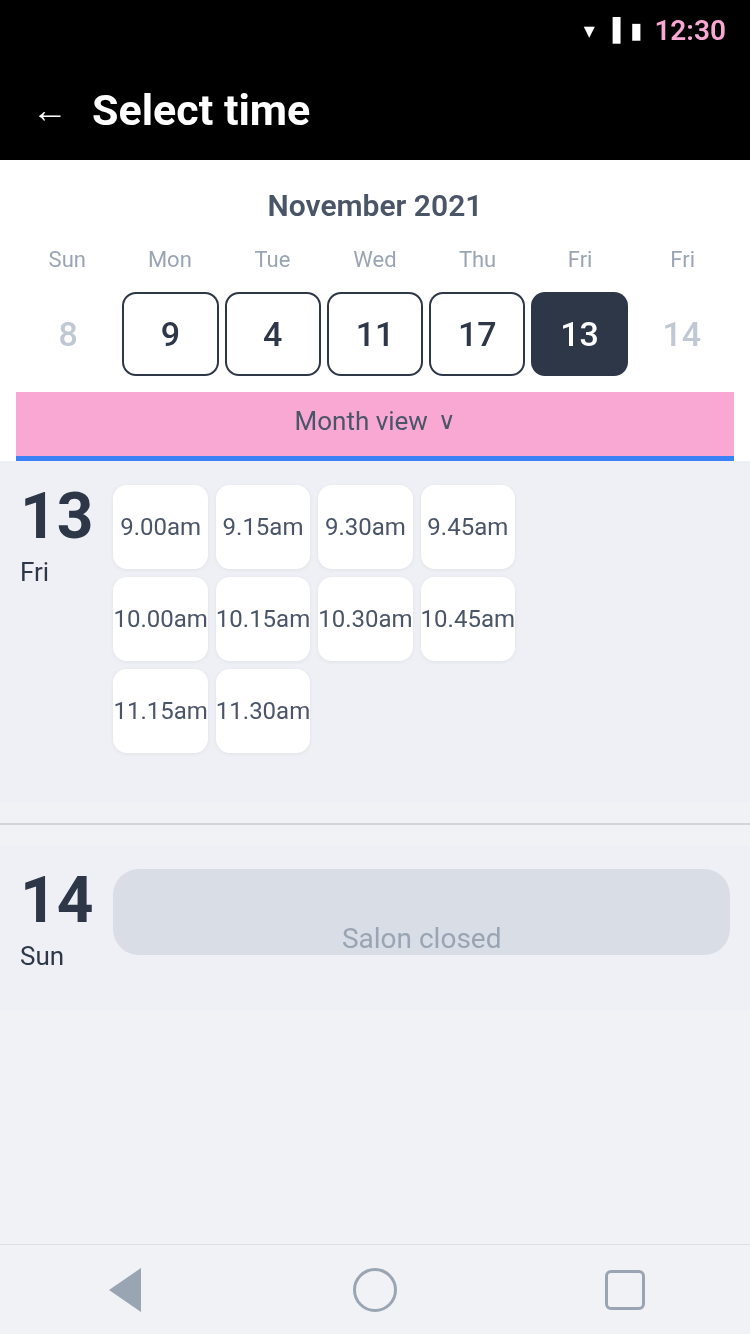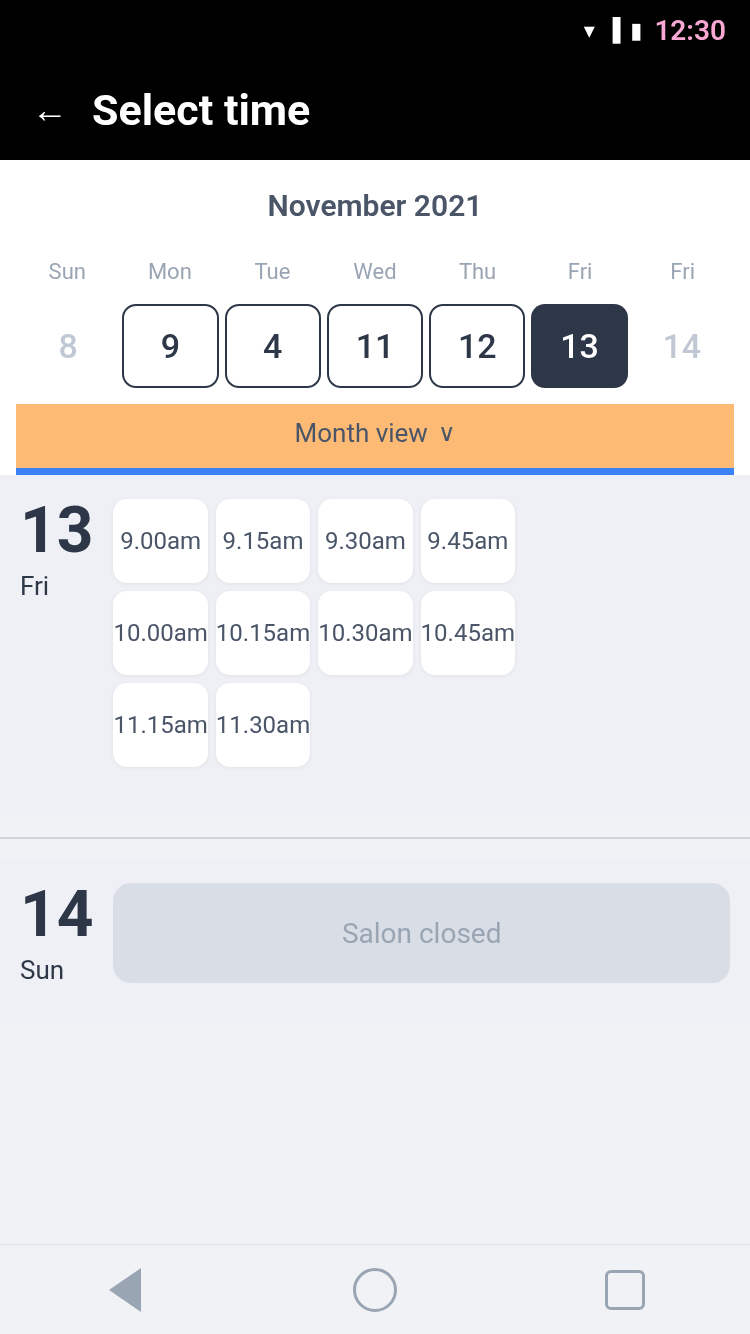--- a/index.html
+++ b/index.html
@@ -63,21 +63,21 @@
     
     .calendar-section {
       background: #fff;
       padding: 28px 16px 0;
     }
     .month-title {
       text-align: center;
       font-size: 30px;
       font-weight: 600;
       color: #4a5568;
-      margin-bottom: 32px;
+      margin-bottom: 20px;
     }
     .weekday-row {
       display: grid;
       grid-template-columns: repeat(7, 1fr);
       text-align: center;
       margin-bottom: 8px;
     }
     .weekday-label {
       font-size: 22px;
       color: #9aa5b4;
@@ -113,22 +113,22 @@
       border: none;
     }
 
     
     .month-view-row {
       display: flex;
       align-items: center;
       justify-content: center;
       gap: 10px;
       padding: 14px 0 20px;
-      background: #fdba74;
-      border-bottom: 7px solid #3b82f6;
+      background: #f9a8d4;
+      border-bottom: 5px solid #3b82f6;
     }
     .month-view-text {
       font-size: 26px;
       color: #4a5568;
     }
     .chevron-down {
       font-size: 24px;
       color: #4a5568;
     }
 
@@ -197,24 +197,24 @@
       line-height: 1;
     }
     .closed-day-name {
       font-size: 26px;
       color: #2d3748;
       margin-top: 8px;
     }
     .closed-box {
       flex: 1;
       background: #d9dde6;
-      border-radius: 18px;
-      height: 100px;
-      display: flex;
-      align-items: center;
+      border-radius: 26px;
+      height: 86px;
+      display: flex;
+      align-items: flex-end;
       justify-content: center;
       font-size: 28px;
       color: #9aa5b4;
     }
 
     
     .bottom-nav {
       position: fixed;
       bottom: 0;
       left: 0;
@@ -293,21 +293,21 @@
       <span class="weekday-label">Thu</span>
       <span class="weekday-label">Fri</span>
       <span class="weekday-label">Fri</span>
     </div>
 
     <div class="date-row">
       <div class="date-cell inactive">8</div>
       <div class="date-cell has-border">9</div>
       <div class="date-cell has-border">4</div>
       <div class="date-cell has-border">11</div>
-      <div class="date-cell has-border">12</div>
+      <div class="date-cell has-border">17</div>
       <div class="date-cell selected">13</div>
       <div class="date-cell inactive">14</div>
     </div>
 
     <div class="month-view-row">
       <span class="month-view-text">Month view</span>
       <span class="chevron-down">∨</span>
     </div>
   </div>
 

